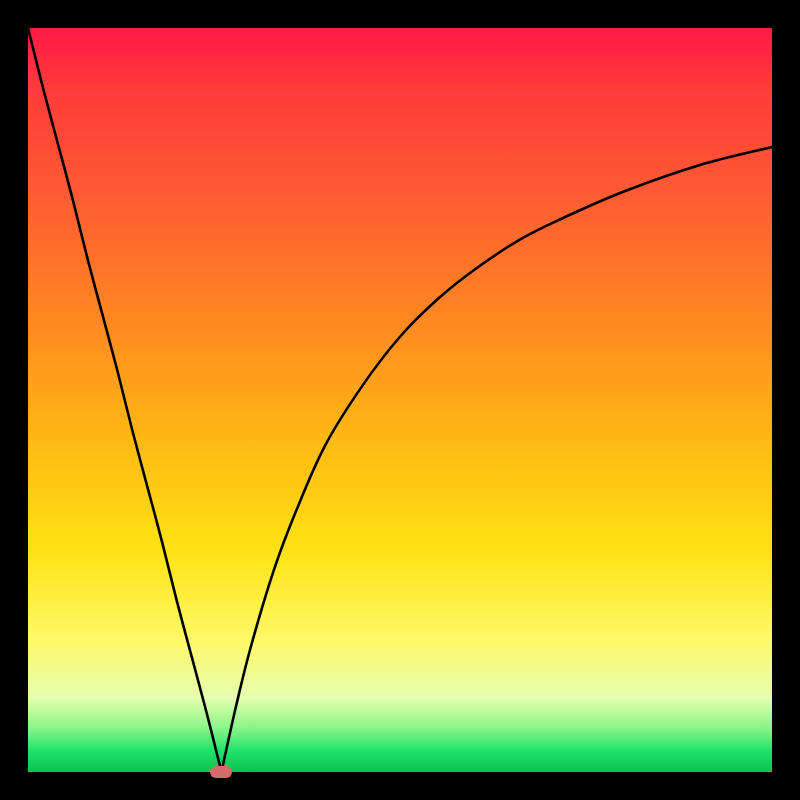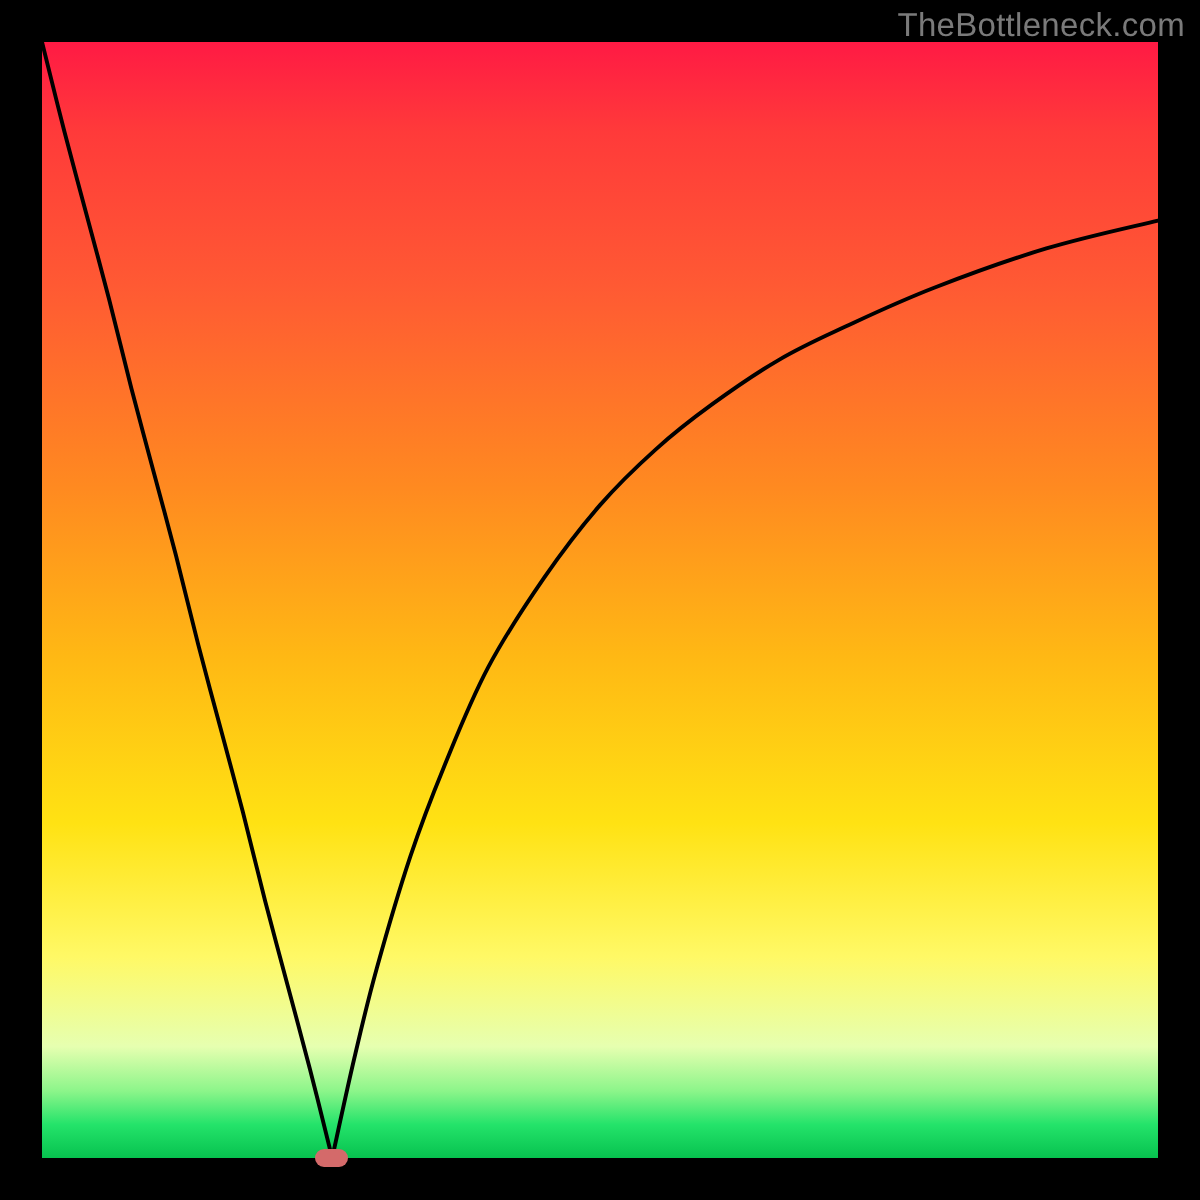--- a/index.html
+++ b/index.html
@@ -74,14 +74,13 @@
   <div class="plot-area">
 
     <svg class="curve" viewBox="0 0 744 744" preserveAspectRatio="none">
       <path id="curve-left" fill="none" stroke="#000" stroke-width="2.6" stroke-linecap="round" d="M 0.00 0.00 C 2.68 10.71, 9.52 38.76, 14.88 59.52 C 20.24 80.28, 24.40 95.23, 29.76 115.32 C 35.12 135.41, 39.28 150.36, 44.64 171.12 C 50.00 191.88, 54.16 209.88, 59.52 230.64 C 64.88 251.40, 69.04 266.35, 74.40 286.44 C 79.76 306.53, 83.92 321.48, 89.28 342.24 C 94.64 363.00, 98.80 381.00, 104.16 401.76 C 109.52 422.52, 113.68 437.47, 119.04 457.56 C 124.40 477.65, 128.56 492.60, 133.92 513.36 C 139.28 534.12, 143.44 552.12, 148.80 572.88 C 154.16 593.64, 158.32 608.59, 163.68 628.68 C 169.04 648.77, 173.20 663.72, 178.56 684.48 C 183.92 705.24, 190.76 733.29, 193.44 744.00"></path>
       <path id="curve-right" fill="none" stroke="#000" stroke-width="2.6" stroke-linecap="round" d="M 193.44 744.00 C 196.12 731.95, 202.96 699.81, 208.32 677.04 C 213.68 654.27, 216.50 641.63, 223.20 617.52 C 229.90 593.41, 237.48 567.23, 245.52 543.12 C 253.56 519.01, 258.47 506.37, 267.84 483.60 C 277.21 460.83, 285.55 439.41, 297.60 416.64 C 309.65 393.87, 321.41 376.54, 334.80 357.12 C 348.19 337.70, 358.61 324.16, 372.00 308.76 C 385.39 293.36, 395.81 283.61, 409.20 271.56 C 422.59 259.51, 431.67 252.51, 446.40 241.80 C 461.13 231.09, 474.97 221.41, 491.04 212.04 C 507.11 202.67, 516.93 198.42, 535.68 189.72 C 554.43 181.02, 571.09 173.05, 595.20 163.68 C 619.31 154.31, 642.82 145.68, 669.60 137.64 C 696.38 129.60, 730.61 122.39, 744.00 119.04"></path>
     </svg>
 
     <div id="min-marker" class="marker" style="left: 193.44px; top: 744px; background: rgb(212, 106, 106);"></div>
   </div>
 
-  <div class="watermark">TheBottleneck.com</div>
 </div>
 
 </body></html>

